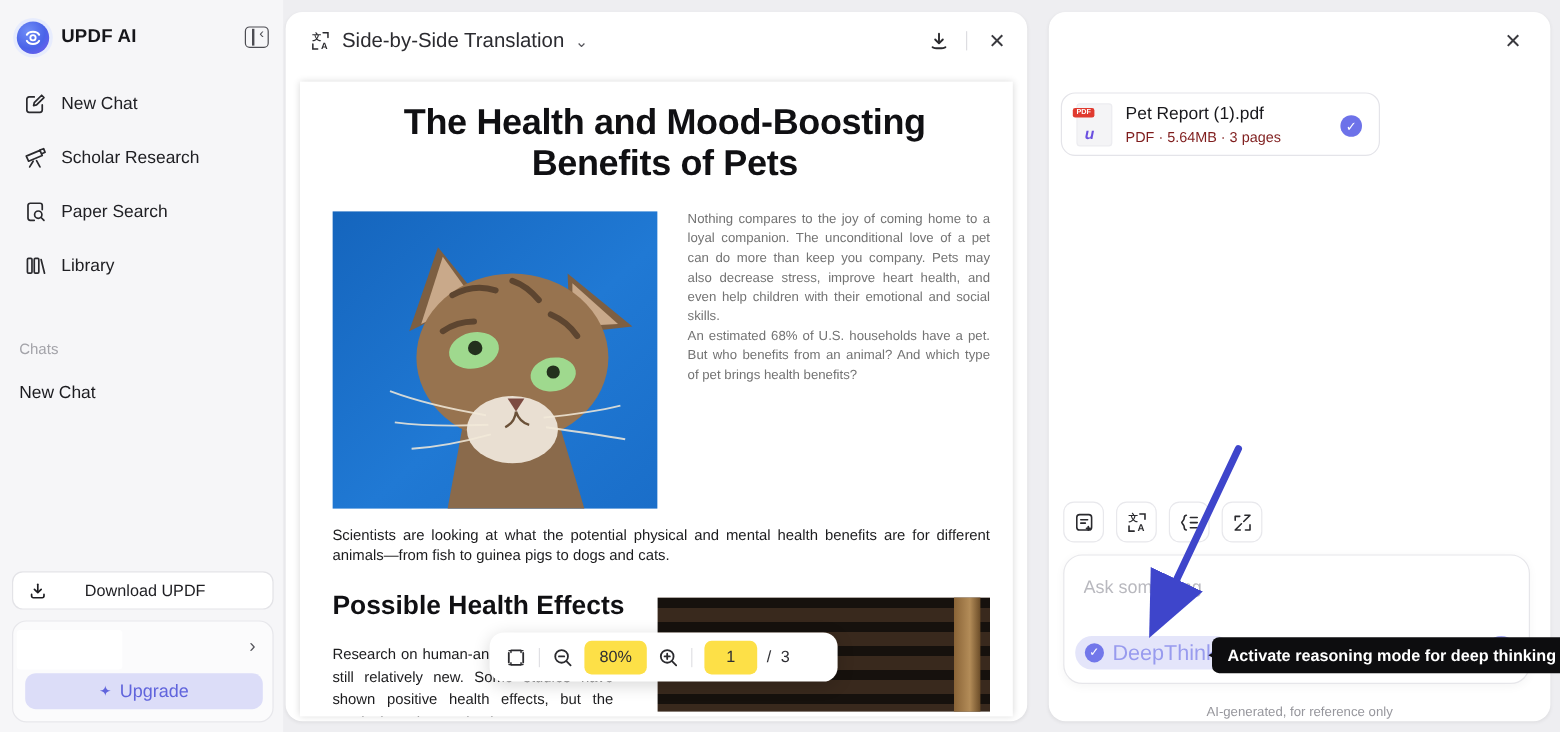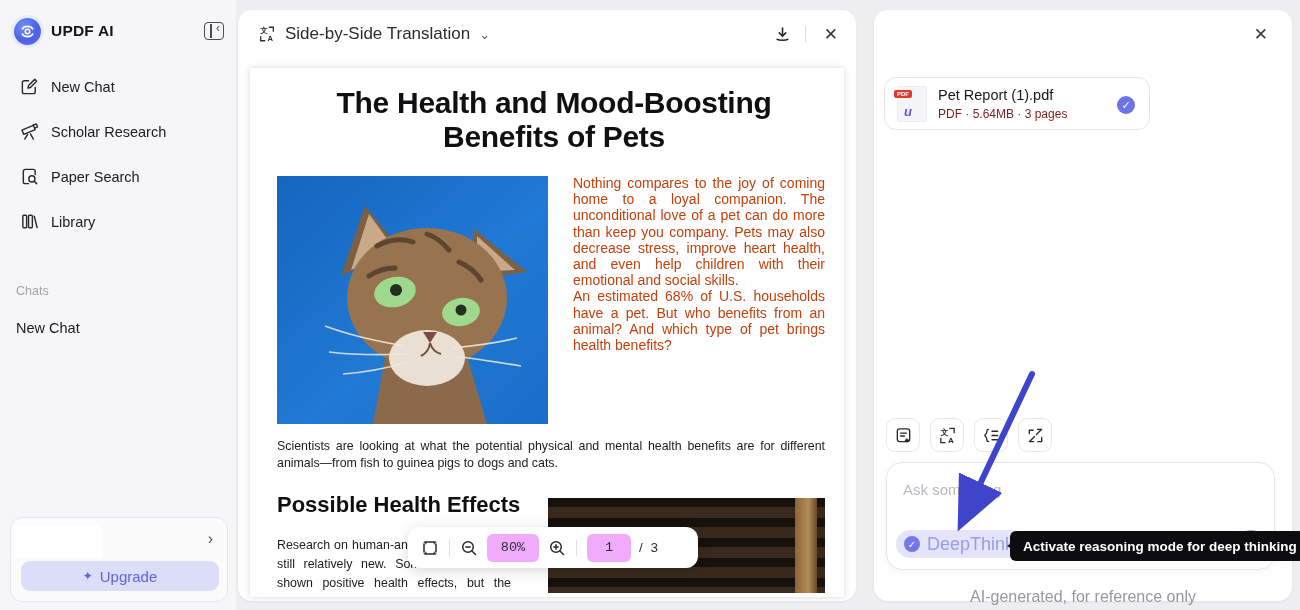--- a/index.html
+++ b/index.html
@@ -34,33 +34,33 @@
   .viewer-header { position:absolute; left:0; top:0; right:0; height:48px; display:flex; align-items:center; }
   .vh-icon { margin-left:20px; }
   .vh-title { font-size:17px; color:#2b2b30; margin-left:9px; }
   .vh-chevron { font-size:13px; color:#55555b; margin-left:9px; cursor:pointer; }
   .vh-right { margin-left:auto; display:flex; align-items:center; margin-right:14px; }
   .vh-divider { width:1px; height:16px; background:#dddde1; margin:0 14px; }
   .vh-close { font-size:17px; color:#3a3a3f; cursor:pointer; padding:0 4px; }
   .page { position:absolute; left:12px; right:12px; top:58px; bottom:4px; background:#fff; box-shadow:0 0 6px rgba(0,0,0,.16); overflow:hidden; }
   .doc-title { position:absolute; left:14px; right:0; top:18px; text-align:center; font-size:30px; line-height:34px; font-weight:700; color:#101013; letter-spacing:-.3px; }
   .cat-img { position:absolute; left:27px; top:108px; width:271px; height:248px; }
-  .doc-col { position:absolute; left:323px; top:107px; width:252px; font-size:14px; line-height:16.2px; color:#c2410c; text-align:justify; }
+  .doc-col { position:absolute; left:323px; top:107px; width:252px; font-size:11px; line-height:16.2px; color:#737373; text-align:justify; }
   .doc-col p + p { }
   .doc-p4 { position:absolute; left:27px; top:370px; width:548px; font-size:12.4px; line-height:16.5px; color:#1c1c1e; text-align:justify; }
   .doc-h2 { position:absolute; left:27px; top:424px; font-size:22px; font-weight:700; color:#101013; }
   .doc-p5 { position:absolute; left:27px; top:468px; width:234px; font-size:12.4px; color:#1c1c1e; }
   .doc-p5 .jline { text-align:justify; text-align-last:justify; line-height:19px; }
   .doc-p5 .jline:last-child { text-align-last:left; }
   .blinds-img { position:absolute; left:298px; top:430px; width:277px; height:95px;
       background:repeating-linear-gradient(180deg,#16110d 0 9px,#39291d 9px 20px); }
   .blinds-img::after { content:""; position:absolute; right:8px; top:0; bottom:0; width:22px; background:linear-gradient(90deg,#8a6437,#b38c58 60%,#6b4c28); }
   .float-toolbar { position:absolute; left:170px; top:517px; width:290px; height:41px; background:#fff; border-radius:12px; box-shadow:0 3px 14px rgba(0,0,0,.16); display:flex; align-items:center; padding:0 13px; z-index:5; }
   .ft-divider { width:1px; height:16px; background:#e0e0e4; margin:0 10px; }
-  .ft-box { background:#f0abfc; border-radius:6px; height:28px; display:flex; align-items:center; justify-content:center; font-size:13.5px; color:#2e2e33;font-family:Liberation Mono, monospace; }
+  .ft-box { background:#fde047; border-radius:6px; height:28px; display:flex; align-items:center; justify-content:center; font-size:13.5px; color:#2e2e33; }
   .ft-zoom { width:52px; margin:0 9px; }
   .ft-page { width:44px; margin-right:8px; }
   .ft-sep { font-size:13.5px; color:#2e2e33; letter-spacing:2px; }
   .ft-icon { cursor:pointer; display:flex; }
 
   
   .assistant-card { position:absolute; left:874px; top:10px; width:418px; height:591px; background:#fff; border-radius:14px; box-shadow:0 1px 3px rgba(0,0,0,.06); }
   .as-close { position:absolute; right:24px; top:14px; font-size:17px; color:#3a3a3f; cursor:pointer; }
   .file-card { position:absolute; left:10px; top:67px; width:266px; height:53px; background:#fff; border:1px solid #e4e4e9; border-radius:12px; display:flex; align-items:center; }
   .file-thumb { width:30px; height:36px; margin-left:12px; position:relative; background:#f4f4f6; border-radius:3px; box-shadow:0 0 0 1px #ececf0 inset; }
@@ -75,21 +75,21 @@
   .ask-card { position:absolute; left:12px; top:452px; width:389px; height:108px; background:#fff; border:1px solid #e6e6ea; border-radius:16px; box-shadow:0 2px 8px rgba(0,0,0,.04); }
   .ask-input { position:absolute; left:16px; top:18px; width:340px; border:none; outline:none; font-size:15px; color:#333; font-family:"Liberation Sans",sans-serif; background:transparent; }
   .ask-input::placeholder { color:#b9b9bf; }
   .deepthink-pill { position:absolute; left:9px; bottom:11px; height:28px; padding:0 13px 0 8px; background:#e4e5fa; border-radius:15px; display:flex; align-items:center; cursor:pointer; }
   .dt-check { width:16px; height:16px; border-radius:50%; background:#7277ea; color:#fff; font-size:10px; display:flex; align-items:center; justify-content:center; }
   .dt-label { font-size:18px; color:#989bee; margin-left:7px; }
   .send-btn { position:absolute; right:9px; bottom:11px; width:28px; height:28px; border-radius:50%; background:#a3a7f4; cursor:pointer; }
   .tooltip { position:absolute; left:136px; top:521px; height:30px; background:#0d0d0f; border-radius:6px; display:flex; align-items:center; padding:0 13px; z-index:8; }
   .tooltip::before { content:""; position:absolute; left:-7px; top:11px; border:4px solid transparent; border-right:7px solid #0d0d0f; }
   .tooltip .tt-text { font-size:13.5px; font-weight:700; color:#fff; white-space:nowrap; }
-  .as-footer { position:absolute; left:0; right:0; top:578px; text-align:center; font-size:16px; color:#97979d; }
+  .as-footer { position:absolute; left:0; right:0; top:578px; text-align:center; font-size:11px; color:#97979d; }
   .anno-arrow { position:absolute; left:940px; top:360px; width:120px; height:180px; z-index:9; pointer-events:none; }
 </style>
 </head>
 <body>
 
 <div class="sidebar">
   <div class="logo-row">
     <div class="logo-circle">
       <svg width="17" height="17" viewBox="0 0 20 20">
           <g fill="none" stroke="#fff" stroke-width="2" stroke-linecap="round">
@@ -133,20 +133,28 @@
           <rect x="9" y="3.5" width="4" height="13" rx="1"></rect>
           <path d="M15 4.5l3 12"></path>
         </svg>
       <span class="lbl">Library</span>
     </div>
   </div>
 
   <div class="chats-label">Chats</div>
   <div class="chat-item">New Chat</div>
 
+  <div class="download-btn">
+    <svg viewBox="0 0 16 16" fill="none" stroke="#1d1d21" stroke-width="1.5" stroke-linecap="round" stroke-linejoin="round">
+        <path d="M8 2v7"></path>
+        <path d="M5 6.5L8 9.5l3-3"></path>
+        <path d="M2.5 11v1.5a1.5 1.5 0 0 0 1.5 1.5h8a1.5 1.5 0 0 0 1.5-1.5V11"></path>
+      </svg>
+    <span class="lbl">Download UPDF</span>
+  </div>
 
   <div class="account-card">
     <div class="redact"></div>
     <div class="acct-chevron">›</div>
     <div class="upgrade-btn">
       <span class="spark">✦</span>
       <span>Upgrade</span>
     </div>
   </div>
 </div>

